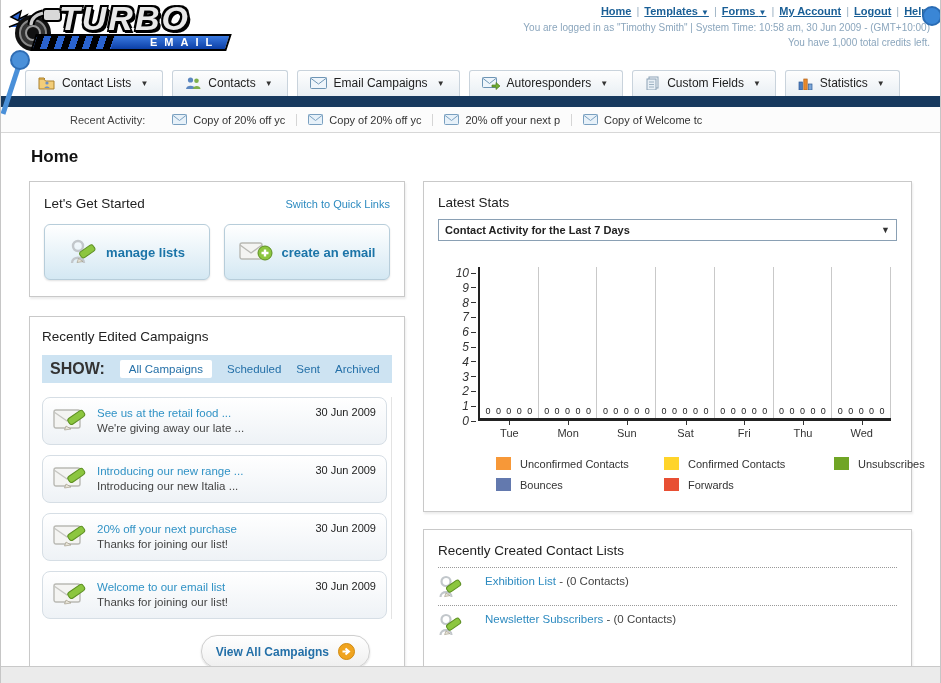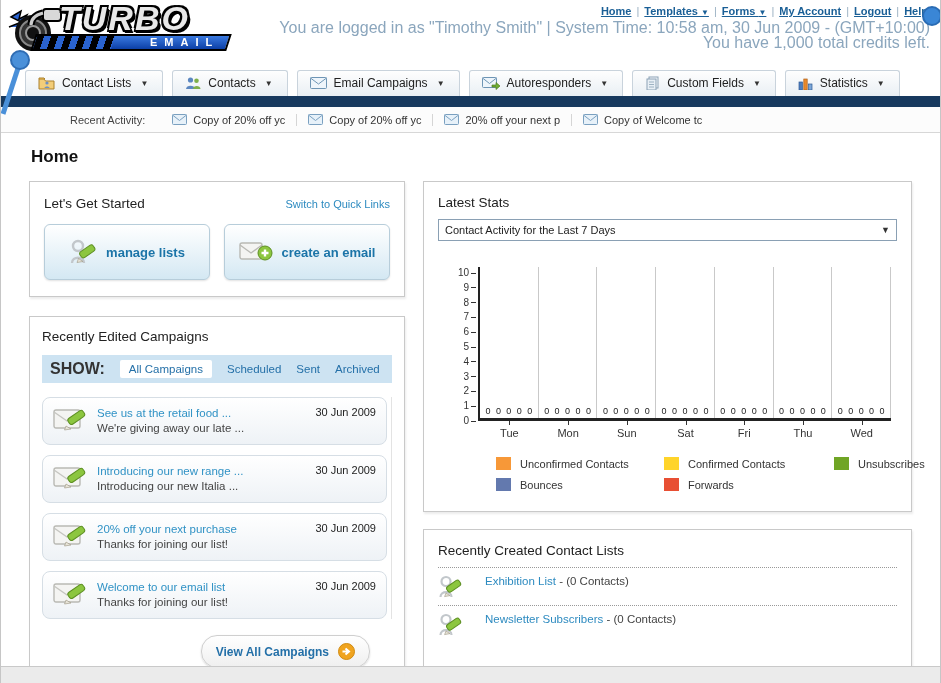--- a/index.html
+++ b/index.html
@@ -21,21 +21,21 @@
                transform:skewX(-18deg); overflow:hidden; }
   .email-bar::before { content:""; position:absolute; left:0; top:0; bottom:0; width:78px;
                background:repeating-linear-gradient(90deg, #000 0 7px, #2a63cf 7px 14px); }
   .email-word { position:absolute; right:8px; top:0; font-size:11px; font-weight:bold; color:#fff;
                letter-spacing:7px; line-height:13px; transform:skewX(18deg); }
   .header-right { position:absolute; right:10px; top:4px; text-align:right; line-height:15px; }
   .top-menu { font-size:11px; }
   .top-menu a { color:#1a5f96; text-decoration:underline; font-weight:bold; margin:0 2px; cursor:pointer; }
   .top-menu .sep { color:#9ab0c2; margin:0 3px; }
   .top-menu .dd { color:#1a5f96; font-size:8px; }
-  .session-text { font-size:16px; color:#8ba6bd; }
+  .session-text { font-size:10px; color:#8ba6bd; }
   .help-bubble { position:absolute; right:-12px; top:2px; width:20px; height:20px; border-radius:50%;
                background:#3a86d6; border:2px solid #2a6cb4; }
   .blue-pin { position:absolute; left:0; top:48px; width:34px; height:70px; z-index:5; pointer-events:none; }
 
   
   .nav-row { display:flex; align-items:flex-end; gap:9px; padding-left:24px; height:30px; }
   .nav-tab { display:flex; align-items:center; gap:7px; padding:5px 14px 6px 12px; cursor:pointer;
              border:1px solid #c9d3dc; border-bottom:none; border-radius:3px 3px 0 0;
              background:linear-gradient(#fefefe,#e9eff4); font-size:12px; color:#222; white-space:nowrap; }
   .nav-tab .caret { font-size:8px; color:#333; margin-left:2px; }
@@ -82,26 +82,26 @@
   .camp-sub { font-size:11.5px; color:#444; }
   .camp-date { font-size:11px; color:#222; white-space:nowrap; margin-left:6px; }
   .view-all-row { margin-top:16px; display:flex; justify-content:flex-end; padding-right:22px; }
   .pill-btn { display:flex; align-items:center; gap:9px; padding:7px 14px; cursor:pointer;
               border:1px solid #cfcfcf; border-radius:16px; background:linear-gradient(#ffffff,#efefef);
               box-shadow:0 1px 2px rgba(0,0,0,.15); font-size:12px; font-weight:bold; color:#2470a8; }
 
   
   .stats { padding:13px 14px 10px; }
   .stats-select { margin-top:9px; height:22px; border:1px solid #8aa0b4; background:#fff; display:flex;
-                  align-items:center; justify-content:space-between; padding:0 6px; font-size:11px; color:#222; cursor:pointer; }
+                  align-items:center; justify-content:space-between; padding:0 6px; font-size:11px; color:#222; cursor:pointer;font-weight:bold; }
   .stats-select .caret { font-size:9px; color:#333; }
   .chart-wrap { margin:26px 6px 0 14px; }
   .chart { display:flex; }
   .chart-y { position:relative; width:26px; flex:none; }
-  .chart-ylab { position:absolute; right:2px; font-size:10px; color:#333; line-height:10px; display:flex; align-items:center; gap:2px; }
+  .chart-ylab { position:absolute; right:2px; font-size:12px; color:#333; line-height:10px; display:flex; align-items:center; gap:2px;font-style:italic; }
   .chart-ylab .dash { width:5px; height:1px; background:#333; display:inline-block; }
   .chart-plot { position:relative; flex:1; height:154px; border-left:2px solid #222; border-bottom:3px solid #222; display:flex; }
   .chart-colgroup { position:relative; flex:1; border-right:1px solid #c9c9c9; }
   .chart-zeros { position:absolute; left:0; right:0; bottom:2px; display:flex; justify-content:space-evenly;
                  font-size:9px; color:#222; }
   .chart-x { display:flex; margin-left:28px; }
   .chart-xcell { flex:1; text-align:center; font-size:11px; color:#333; padding-top:6px; position:relative; }
   .chart-xcell::before { content:""; position:absolute; top:0; left:50%; width:1px; height:4px; background:#333; }
   .legend { margin:18px 0 10px 44px; display:grid; grid-template-columns:168px 170px 1fr; row-gap:8px; }
   .legend-item { display:flex; align-items:center; gap:9px; font-size:11px; color:#333; }

